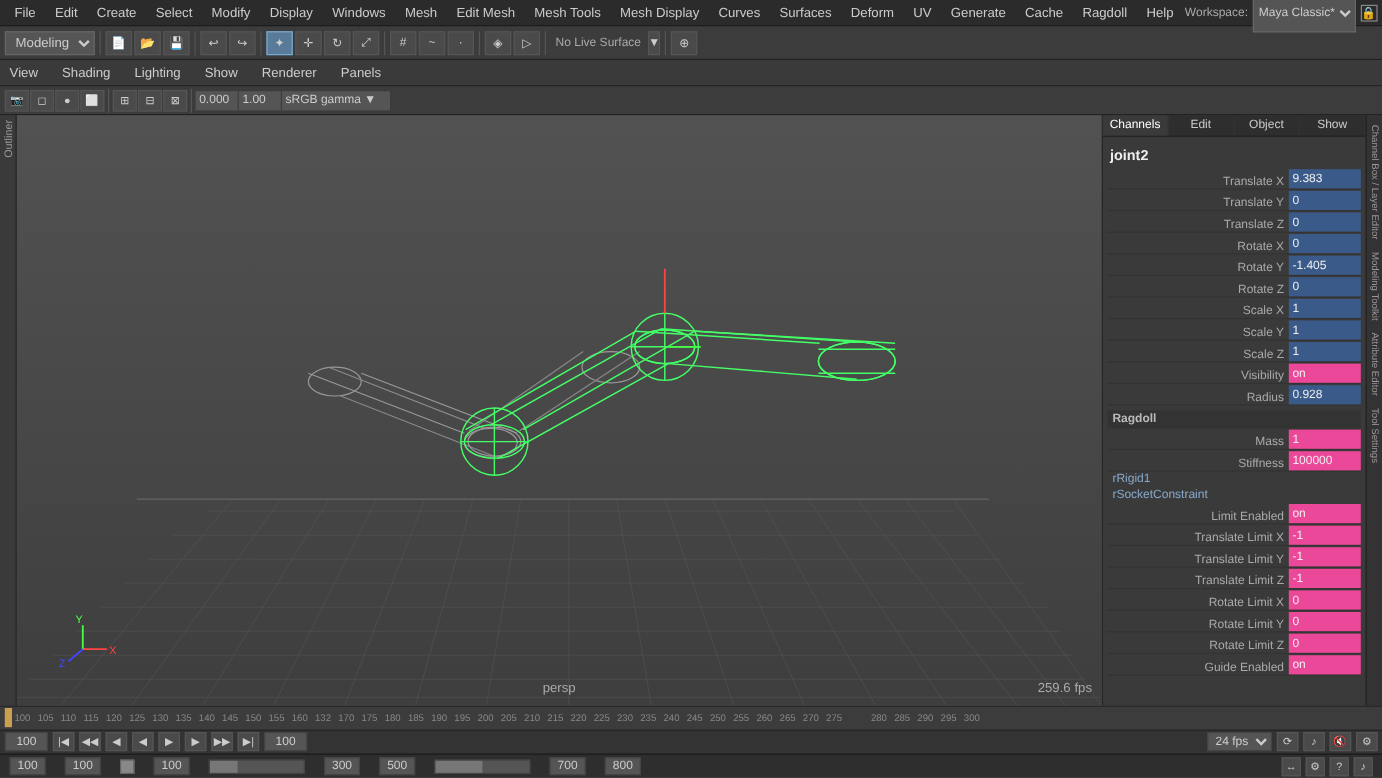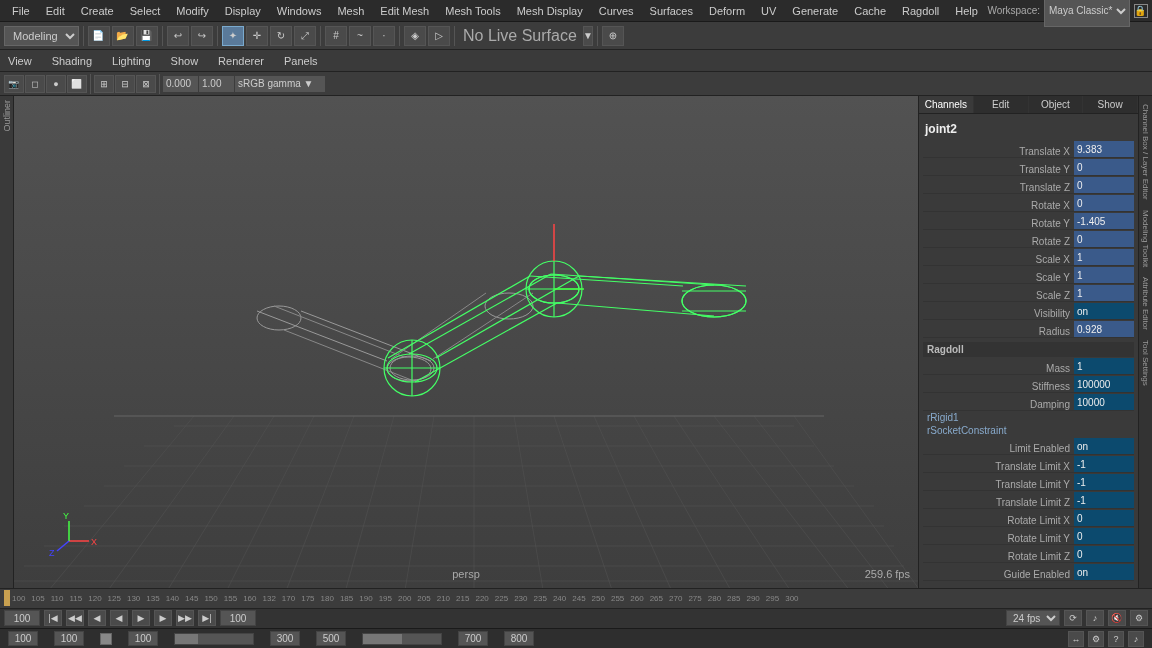--- a/index.html
+++ b/index.html
@@ -45,21 +45,21 @@
     .right-tab.active { background: #3a3a3a; color: #fff; }
 
     #right-content { flex: 1; overflow-y: auto; padding: 4px; }
     #right-content::-webkit-scrollbar { width: 6px; }
     #right-content::-webkit-scrollbar-track { background: #2e2e2e; }
     #right-content::-webkit-scrollbar-thumb { background: #555; }
 
     .node-name { color: #eee; font-size: 12px; font-weight: bold; padding: 4px 2px; }
     .attr-row { display: flex; align-items: flex-end; height: 18px; border-bottom: 1px solid #333; }
     .attr-label { color: #aaa; font-size: 10px; text-align: right; flex: 1; padding-right: 4px; }
-    .attr-value { background: #0c4a6e; color: #eee; font-size: 10px; min-width: 60px; padding: 1px 3px; height: 16px; display: flex; align-items: center; }
+    .attr-value { background: #ec4899; color: #eee; font-size: 10px; min-width: 60px; padding: 1px 3px; height: 16px; display: flex; align-items: center; }
     .attr-value.blue { background: #3a5a8a; }
     .section-header { background: #333; color: #bbb; font-size: 10px; padding: 2px 4px; margin-top: 4px; font-weight: bold; }
     .shape-link { color: #88aacc; font-size: 10px; padding: 1px 4px; cursor: pointer; }
 
     
     #right-edge { width: 14px; background: #333; display: flex; flex-direction: column; align-items: center; gap: 2px; padding-top: 4px; border-left: 1px solid #222; }
     .edge-tab { font-size: 8px; color: #999; writing-mode: vertical-lr; padding: 4px 2px; cursor: pointer; }
 
     
     #bottom-bar { height: 40px; background: #333; border-top: 1px solid #222; display: flex; flex-direction: column; }
@@ -124,21 +124,21 @@
   <div class="tool-btn">↻</div>
   <div class="tool-btn">⤢</div>
   <div class="tool-separator"></div>
   <div class="tool-btn">#</div>
   <div class="tool-btn">~</div>
   <div class="tool-btn">·</div>
   <div class="tool-separator"></div>
   <div class="tool-btn">◈</div>
   <div class="tool-btn">▷</div>
   <div class="tool-separator"></div>
-  <span style="font-size:16px; color:#aaa; padding:0 4px;">No Live Surface</span>
+  <span style="font-size:10px; color:#aaa; padding:0 4px;">No Live Surface</span>
   <div class="tool-btn" style="width:10px;">▼</div>
   <div class="tool-separator"></div>
   <div class="tool-btn">⊕</div>
 </div>
 
 <div id="panel-tabs">
   <span class="panel-tab">View</span>
   <span class="panel-tab">Shading</span>
   <span class="panel-tab">Lighting</span>
   <span class="panel-tab">Show</span>
@@ -332,24 +332,20 @@
       </div>
 
       <div class="section-header">Ragdoll</div>
       <div class="attr-row">
         <span class="attr-label">Mass</span>
         <div class="attr-value">1</div>
       </div>
       <div class="attr-row">
         <span class="attr-label">Stiffness</span>
         <div class="attr-value">100000</div>
-      </div>
-      <div class="attr-row">
-        <span class="attr-label">Damping</span>
-        <div class="attr-value">10000</div>
       </div>
 
       <div class="shape-link">rRigid1</div>
       <div class="shape-link">rSocketConstraint</div>
 
       <div class="attr-row">
         <span class="attr-label">Limit Enabled</span>
         <div class="attr-value">on</div>
       </div>
       <div class="attr-row">
@@ -423,21 +419,21 @@
     <span class="timeline-tick" style="margin-right:6px;">225</span>
     <span class="timeline-tick" style="margin-right:6px;">230</span>
     <span class="timeline-tick" style="margin-right:6px;">235</span>
     <span class="timeline-tick" style="margin-right:6px;">240</span>
     <span class="timeline-tick" style="margin-right:6px;">245</span>
     <span class="timeline-tick" style="margin-right:6px;">250</span>
     <span class="timeline-tick" style="margin-right:6px;">255</span>
     <span class="timeline-tick" style="margin-right:6px;">260</span>
     <span class="timeline-tick" style="margin-right:6px;">265</span>
     <span class="timeline-tick" style="margin-right:6px;">270</span>
-    <span class="timeline-tick" style="margin-right:6px;">275</span>
+    <span class="timeline-tick" style="margin-right:24px;">275</span>
     <span class="timeline-tick" style="margin-right:6px;">280</span>
     <span class="timeline-tick" style="margin-right:6px;">285</span>
     <span class="timeline-tick" style="margin-right:6px;">290</span>
     <span class="timeline-tick" style="margin-right:6px;">295</span>
     <span class="timeline-tick" style="margin-right:6px;">300</span>
   </div>
   <div id="transport">
     <div class="transport-field">100</div>
     <div class="transport-btn">|◀</div>
     <div class="transport-btn">◀◀</div>

